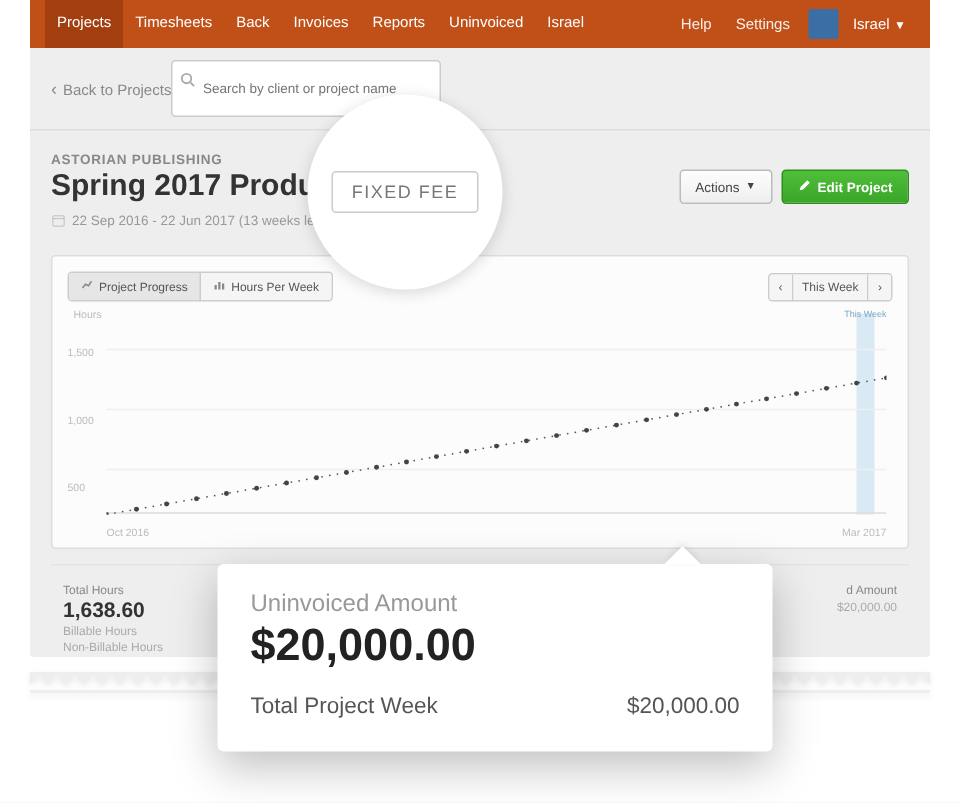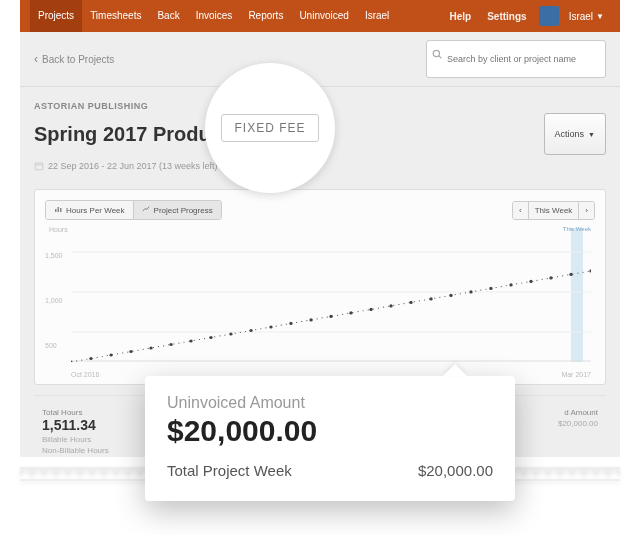--- a/index.html
+++ b/index.html
@@ -2,38 +2,38 @@
 <html><head>
 <meta charset="utf-8">
 <style>
   * { box-sizing: border-box; margin: 0; padding: 0; }
   body { font-family: -apple-system, BlinkMacSystemFont, "Segoe UI", Helvetica, Arial, sans-serif; background: #fff; width: 640px; height: 535px; overflow: hidden; position: relative; }
   .app-bg { background: #eeeeee; width: 600px; margin: 0 auto; position: relative; border-radius: 2px; }
   .topnav { background: #c15018; display: flex; align-items: center; height: 32px; font-size: 10px; color: #fff; padding: 0 10px; }
   .topnav .nav-item { padding: 0 8px; line-height: 32px; cursor: pointer; }
   .topnav .nav-item.active { background: #a33e0f; }
   .topnav .spacer { flex: 1; }
-  .topnav .help, .topnav .settings { padding: 0 8px; opacity: .9; font-weight: bold; }
+  .topnav .help, .topnav .settings { padding: 0 8px; opacity: .9; }
   .topnav .avatar { width: 20px; height: 20px; background: #3a6ea5; border-radius: 2px; margin: 0 4px; display: inline-block; }
   .topnav .user { padding: 0 6px; display: flex; align-items: center; }
   .topnav .caret { margin-left: 3px; font-size: 8px; }
-  .subbar { display: flex; align-items: center; justify-content: space-between; padding: 8px 14px; border-bottom: 1px solid #ddd; gap: 17px; }
+  .subbar { display: flex; align-items: center; padding: 8px 14px; border-bottom: 1px solid #ddd; }
   .back { font-size: 10px; color: #888; cursor: pointer; }
   .back::before { content: "‹"; margin-right: 4px; font-size: 12px; }
   .search { width: 180px; }
   .search input { width: 100%; height: 38px; border: 1px solid #ccc; border-radius: 3px; font-size: 9px; padding: 0 6px 0 20px; background: #fff; color: #555; }
   .search-wrap { position: relative; }
   .search-wrap .mag { position: absolute; left: 6px; top: 5px; width: 10px; height: 10px; }
   .mag svg { width: 10px; height: 10px; stroke: #aaa; fill: none; }
   .proj-head { padding: 14px 14px 6px; }
   .client { font-size: 9px; letter-spacing: .5px; color: #888; font-weight: 600; }
   .proj-title-row { display: flex; align-items: center; justify-content: space-between; margin-top: 2px; }
   .proj-title { font-size: 20px; font-weight: 700; color: #333; }
   .actions { display: flex; gap: 6px; }
-  .btn { font-size: 9px; border-radius: 3px; padding: 15px 10px; border: 1px solid #bbb; background: linear-gradient(#fdfdfd,#eee); color: #444; cursor: pointer; display: inline-flex; align-items: center; gap: 4px; }
+  .btn { font-size: 9px; border-radius: 3px; padding: 5px 10px; border: 1px solid #bbb; background: linear-gradient(#fdfdfd,#eee); color: #444; cursor: pointer; display: inline-flex; align-items: center; gap: 4px; }
   .btn.green { background: linear-gradient(#4fbf3a,#3aa528); border-color: #2e8e1e; color: #fff; font-weight: 600; }
   .down-caret { font-size: 7px; }
   .dates { font-size: 9px; color: #999; margin-top: 6px; display: flex; align-items: center; gap: 4px; }
   .dates .cal { width: 10px; height: 10px; }
   .chart-card { margin: 12px 14px 0; background: #fcfcfc; border: 1px solid #ddd; border-radius: 3px; padding: 10px 10px 6px; position: relative; }
   .chart-tabs { display: flex; align-items: center; justify-content: space-between; margin-bottom: 8px; }
   .seg { display: inline-flex; border: 1px solid #ccc; border-radius: 3px; overflow: hidden; }
   .seg .seg-btn { font-size: 8px; padding: 4px 8px; background: #f5f5f5; color: #555; border-right: 1px solid #ccc; display: flex; align-items: center; gap: 4px; cursor:pointer; }
   .seg .seg-btn:last-child { border-right: 0; }
   .seg .seg-btn.active { background: #e6e6e6; }
@@ -114,49 +114,57 @@
 
   <div class="proj-head">
     <div class="client">ASTORIAN PUBLISHING</div>
     <div class="proj-title-row">
       <div class="proj-title">Spring 2017 Product Launch</div>
       <div class="actions">
         <div class="btn">
           <span>Actions</span>
           <span class="down-caret">▼</span>
         </div>
+        <div class="btn green">
+          <span class="pencil">
+            <svg viewBox="0 0 16 16">
+                <path d="M2 14l1-4 8-8 3 3-8 8-4 1z"></path>
+              </svg>
+          </span>
+          <span>Edit Project</span>
+        </div>
       </div>
     </div>
     <div class="dates">
       <span class="cal">
         <svg viewBox="0 0 16 16" width="10" height="10">
             <rect x="2" y="3" width="12" height="11" rx="1" fill="none" stroke="#bbb"></rect>
             <line x1="2" y1="6" x2="14" y2="6" stroke="#bbb"></line>
           </svg>
       </span>
       <span>22 Sep 2016 - 22 Jun 2017 (13 weeks left)</span>
     </div>
   </div>
 
   <div class="chart-card">
     <div class="chart-tabs">
       <div class="seg">
+        <div class="seg-btn active">
+          <span class="chartico"><svg viewBox="0 0 16 16">
+                <polyline points="2,12 6,7 10,9 14,3" fill="none" stroke="#888" stroke-width="2"></polyline>
+              </svg></span>
+          <span>Project Progress</span>
+        </div>
         <div class="seg-btn">
           <span class="barico"><svg viewBox="0 0 16 16">
                 <rect x="2" y="8" width="3" height="6"></rect>
                 <rect x="7" y="4" width="3" height="10"></rect>
                 <rect x="12" y="6" width="3" height="8"></rect>
               </svg></span>
           <span>Hours Per Week</span>
-        </div>
-        <div class="seg-btn active">
-          <span class="chartico"><svg viewBox="0 0 16 16">
-                <polyline points="2,12 6,7 10,9 14,3" fill="none" stroke="#888" stroke-width="2"></polyline>
-              </svg></span>
-          <span>Project Progress</span>
         </div>
       </div>
       <div class="week-nav">
         <div class="wbtn">‹</div>
         <div class="wbtn">This Week</div>
         <div class="wbtn">›</div>
       </div>
     </div>
 
     <div class="chart-area">
@@ -211,21 +219,21 @@
         <span></span>
         <span></span>
         <span>Mar 2017</span>
       </div>
     </div>
   </div>
 
   <div class="stats">
     <div class="stat">
       <div class="label">Total Hours</div>
-      <div class="value">1,511.34</div>
+      <div class="value">1,638.60</div>
       <div class="sub">Billable Hours</div>
       <div class="sub">Non-Billable Hours</div>
     </div>
     <div class="stat"></div>
     <div class="stat"></div>
     <div class="stat" style="text-align:right">
       <div class="label">d Amount</div>
       <div class="sub" style="display:flex; justify-content:space-between; gap:8px;">
         <span>d Fees</span>
         <span>$20,000.00</span>

